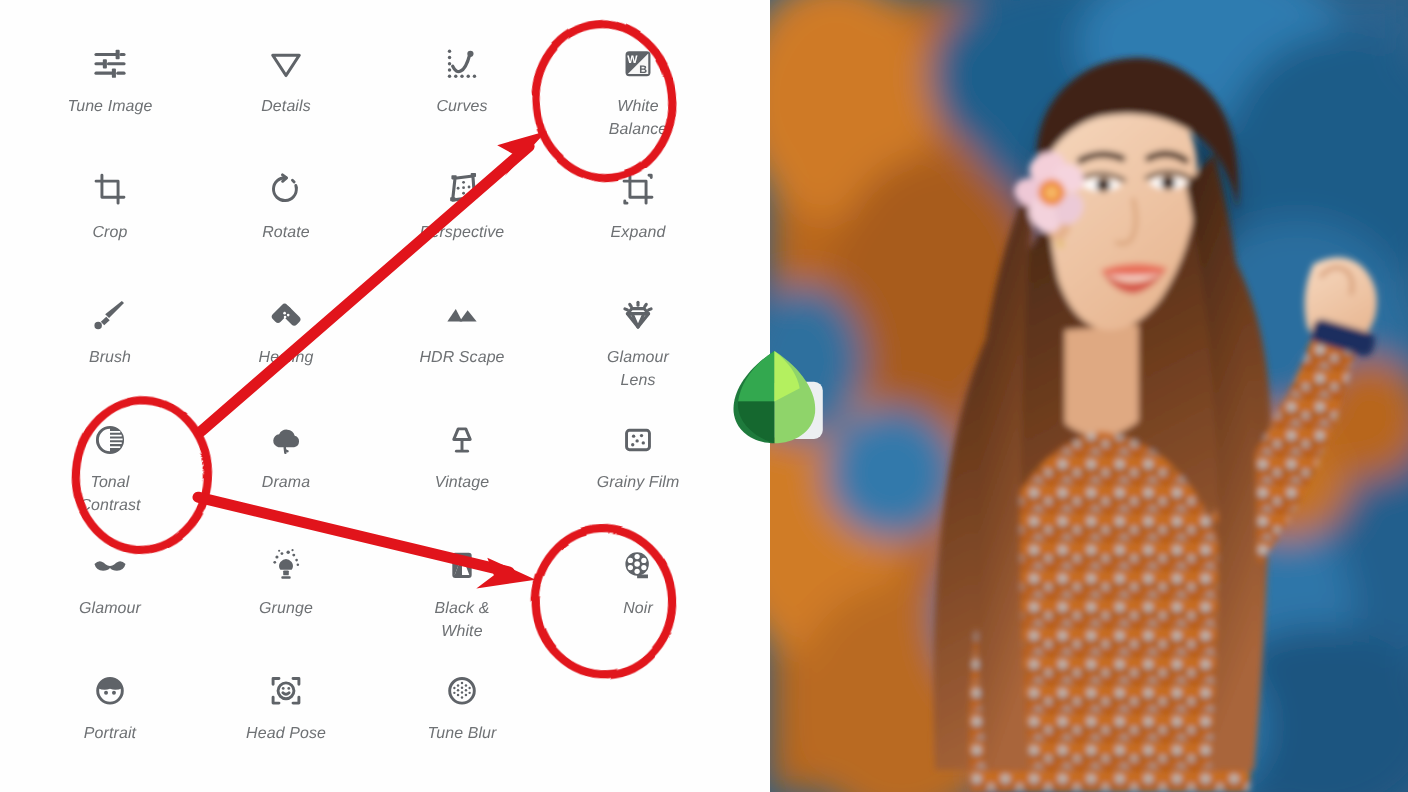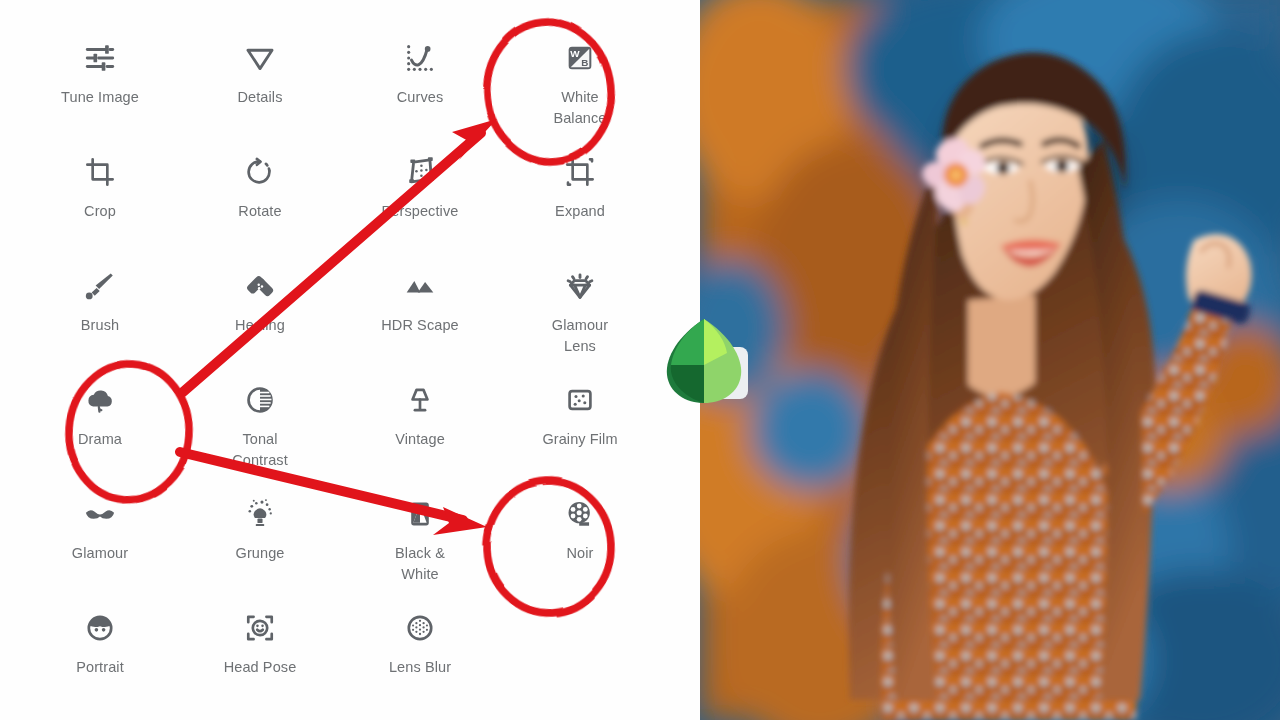--- a/index.html
+++ b/index.html
@@ -47,20 +47,21 @@
   .tool-icon svg { display: block; }
   .tool-label {
     margin-top: 9px;
     font-size: 14.5px;
     line-height: 1.45;
     color: #6e7174;
     text-align: center;
     max-width: 108px;
     letter-spacing: .1px;
     white-space: pre-line;
+    font-style: italic;
   }
 
   
   #annotations {
     position: absolute;
     left: 0; top: 0;
     width: 700px; height: 720px;
     pointer-events: none;
   }
 
@@ -246,44 +247,44 @@
          <path d="M3.6 8.3 L5.2 9"></path>
          <path d="M20.4 8.3 L18.8 9"></path>
        </g>
      </svg>
           </div>
           <div class="tool-label">Glamour
 Lens</div>
         </div>
         <div class="tool">
           <div class="tool-icon">
-            <svg width="34" height="34" viewBox="0 0 24 24" fill="currentColor">
-       <path d="M7.2 16.6 A4.2 4.2 0 0 1 7.6 8.3 A5.4 5.4 0 0 1 17.6 9.2 A3.8 3.8 0 0 1 17.2 16.6 Z"></path>
-       <path d="M11.2 16.8 L11.6 20.2" stroke="currentColor" stroke-width="1.6" fill="none" stroke-linecap="round"></path>
-       <path d="M11.6 18.6 L13 19.2" stroke="currentColor" stroke-width="1.5" fill="none" stroke-linecap="round"></path>
-     </svg>
-          </div>
-          <div class="tool-label">Drama</div>
-        </div>
-        <div class="tool">
-          <div class="tool-icon">
             <svg width="32" height="32" viewBox="0 0 24 24">
        <circle cx="12" cy="12" r="8.6" stroke="currentColor" fill="none" stroke-width="2" stroke-linecap="round" stroke-linejoin="round"></circle>
        <path d="M12 3.4 A8.6 8.6 0 0 1 12 20.6 Z" fill="currentColor"></path>
        <g stroke="#ffffff" stroke-width="1.2">
          <path d="M12 6.4h7"></path>
                 <path d="M12 9h8"></path>
                 <path d="M12 11.6h8.6"></path>
          <path d="M12 14.2h8"></path>
                 <path d="M12 16.8h7"></path>
        </g>
      </svg>
           </div>
           <div class="tool-label">Tonal
 Contrast</div>
+        </div>
+        <div class="tool">
+          <div class="tool-icon">
+            <svg width="34" height="34" viewBox="0 0 24 24" fill="currentColor">
+       <path d="M7.2 16.6 A4.2 4.2 0 0 1 7.6 8.3 A5.4 5.4 0 0 1 17.6 9.2 A3.8 3.8 0 0 1 17.2 16.6 Z"></path>
+       <path d="M11.2 16.8 L11.6 20.2" stroke="currentColor" stroke-width="1.6" fill="none" stroke-linecap="round"></path>
+       <path d="M11.6 18.6 L13 19.2" stroke="currentColor" stroke-width="1.5" fill="none" stroke-linecap="round"></path>
+     </svg>
+          </div>
+          <div class="tool-label">Drama</div>
         </div>
         <div class="tool">
           <div class="tool-icon">
             <svg width="32" height="32" viewBox="0 0 24 24">
        <path d="M6.4 11.6 L9.4 4.4 L14.6 4.4 L17.6 11.6 Z" stroke="currentColor" fill="none" stroke-width="2" stroke-linecap="round" stroke-linejoin="round"></path>
        <path d="M12 11.6 v7.2" stroke="currentColor" fill="none" stroke-width="2" stroke-linecap="round" stroke-linejoin="round"></path>
        <path d="M8.2 19.6 h7.6" stroke="currentColor" fill="none" stroke-width="2" stroke-linecap="round" stroke-linejoin="round"></path>
      </svg>
           </div>
           <div class="tool-label">Vintage</div>
@@ -406,21 +407,21 @@
                 <circle cx="9.3" cy="14.9" r="0.85"></circle>
                 <circle cx="14.7" cy="14.9" r="0.85"></circle>
          <circle cx="12" cy="16.5" r="0.85"></circle>
                 <circle cx="6.8" cy="10.1" r="0.8"></circle>
                 <circle cx="17.2" cy="10.1" r="0.8"></circle>
          <circle cx="6.8" cy="13.4" r="0.8"></circle>
                 <circle cx="17.2" cy="13.4" r="0.8"></circle>
        </g>
      </svg>
           </div>
-          <div class="tool-label">Lens Blur</div>
+          <div class="tool-label">Tune Blur</div>
         </div>
       </div>
 
     <svg id="annotations" viewBox="0 0 700 720">
       <defs>
         <filter id="roughen" x="-20%" y="-20%" width="140%" height="140%">
           <feTurbulence type="fractalNoise" baseFrequency="0.02" numOctaves="2" seed="7" result="noise"></feTurbulence>
           <feDisplacementMap in="SourceGraphic" in2="noise" scale="3" xChannelSelector="R" yChannelSelector="G"></feDisplacementMap>
         </filter>
       </defs>

